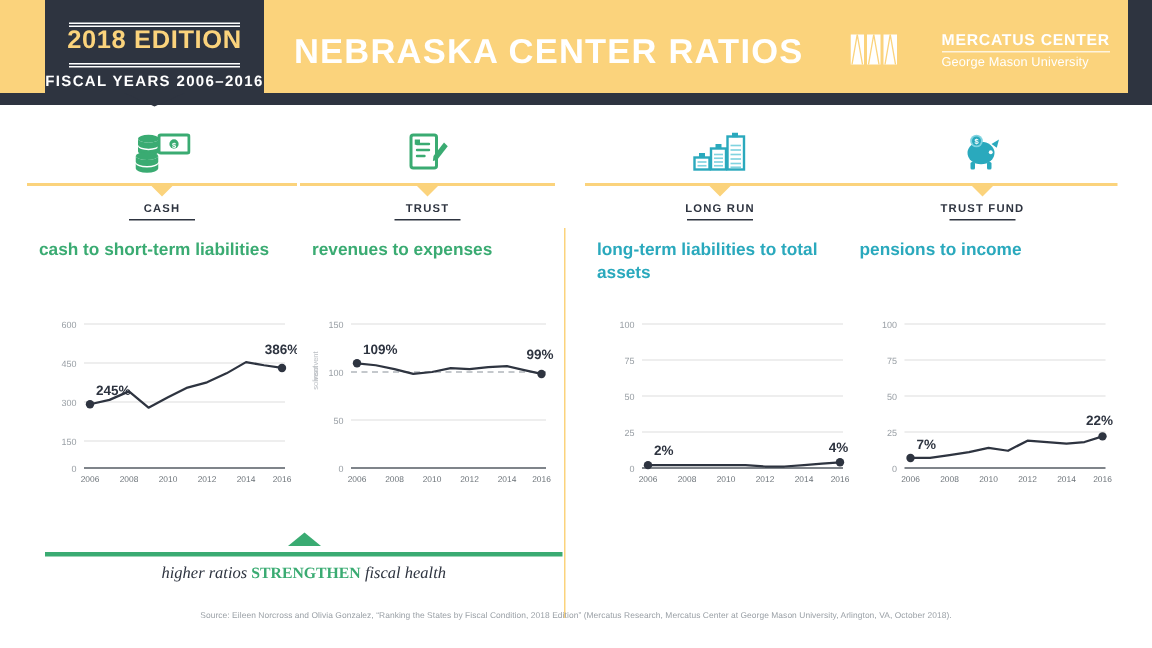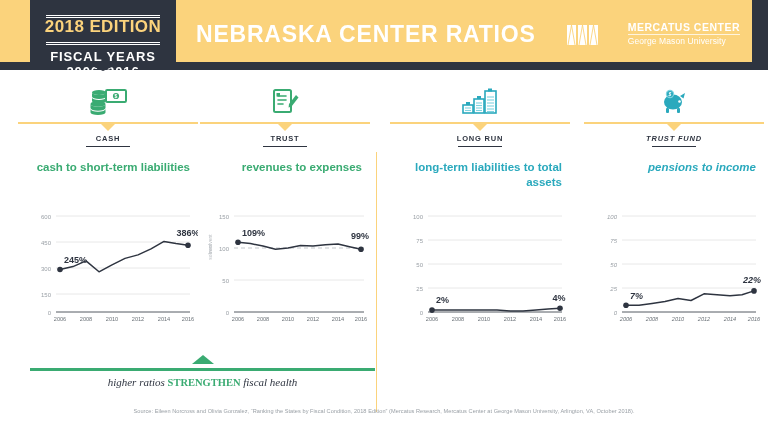--- a/index.html
+++ b/index.html
@@ -41,33 +41,33 @@
     content:""; position:absolute; left:0; top:2px; width:114px; height:1px; background:#ffffff;
   }
   #edition-year {
     position:absolute; left:0; top:17px; width:146px;
     text-align:center; color:#fbd37c;
     font-size:17px; font-weight:bold; letter-spacing:0.4px;
   }
   #edition-years {
     position:absolute; left:0; top:49px; width:146px;
     text-align:center; color:#ffffff;
-    font-size:13px; font-weight:bold; letter-spacing:0.9px;
+    font-size:10px; font-weight:bold; letter-spacing:0.9px;
   }
   #header-yellow-band {
     position:absolute; left:176px; top:0; width:576px; height:62px;
     background:#fbd37c;
   }
   #header-title {
     position:absolute; left:196px; top:21px;
     color:#ffffff; font-size:23px; font-weight:bold; letter-spacing:0.8px;
   }
   #logo-wrap {
     position:absolute; right:28px; top:22px;
-    display:flex; align-items:flex-end; gap:23px;
+    display:flex; align-items:flex-start; gap:23px;
   }
   #logo-mark { width:38px; height:22px; }
   #logo-text { line-height:1.05; }
   #logo-name {
     color:#ffffff; font-size:10.5px; font-weight:bold; letter-spacing:0.5px;
     border-bottom:1px solid rgba(255,255,255,.75); padding-bottom:1px;
   }
   #logo-sub { color:#ffffff; font-size:8.5px; margin-top:2px; letter-spacing:0.1px; }
 
   
@@ -87,21 +87,21 @@
   }
   .panel-kicker {
     position:absolute; top:64px; left:0; width:100%; text-align:center;
     font-size:7.5px; font-weight:bold; letter-spacing:0.8px; color:#2e3440;
   }
   .kicker-underline {
     position:absolute; top:76px; left:50%; width:44px; margin-left:-22px;
     height:1px; background:#2e3440;
   }
   .panel-headline {
-    position:absolute; top:90px; left:0; width:100%; text-align:right;
+    position:absolute; top:90px; left:0; width:100%; text-align:left;
     font-size:11.5px; font-weight:bold; line-height:1.28; padding:0 8px;
   }
   .green-text { color:#3aab72; }
   .teal-text  { color:#2aa9bd; }
 
   .chart { position:absolute; left:0; top:132px; width:100%; height:130px; }
   .chart svg { display:block; }
 
   
   #center-divider {
@@ -331,21 +331,21 @@
         </g>
         <polyline fill="none" stroke="#2e3440" stroke-width="1.5" stroke-linejoin="round" stroke-linecap="round" points="42,108.1 55,108.1 68,108.1 81,108.1 94,108.1 107,108.1 120,109.0 133,109.0 146,108.1 158,107.1 170,106.2"></polyline>
         <circle cx="42" cy="108.1" r="2.8" fill="#2e3440"></circle>
         <circle cx="170" cy="106.2" r="2.8" fill="#2e3440"></circle>
         <text x="46" y="101" font-size="9" font-weight="bold" fill="#2e3440" font-family="Liberation Sans, sans-serif">2%</text>
         <text x="169" y="99" font-size="9" font-weight="bold" fill="#2e3440" font-family="Liberation Sans, sans-serif" text-anchor="middle">4%</text>
       </svg>
     </div>
   </div>
 
-  <div class="panel" style="left:584px; width:180px;font-style:italic;">
+  <div class="panel" style="left:565px; width:180px;">
     <div class="panel-icon">
       <svg width="32" height="28" viewBox="0 0 32 28">
         <path d="M6 14 a9 7.5 0 0 1 18 0 a9 7.5 0 0 1 -18 0 z" fill="#2aa9bd"></path>
         <path d="M22 8 l5 -3 l-1.5 5.5 z" fill="#2aa9bd"></path>
         <rect x="8" y="20" width="3" height="5" rx="1" fill="#2aa9bd"></rect>
         <rect x="19" y="20" width="3" height="5" rx="1" fill="#2aa9bd"></rect>
         <circle cx="12" cy="6" r="4.2" fill="#7fd3e0"></circle>
         <circle cx="12" cy="6" r="3" fill="#2aa9bd"></circle>
         <text x="12" y="8.3" font-size="5" fill="#ffffff" font-family="Liberation Sans, sans-serif" text-anchor="middle" font-weight="bold">$</text>
         <circle cx="21.5" cy="13.5" r="1.3" fill="#ffffff"></circle>

